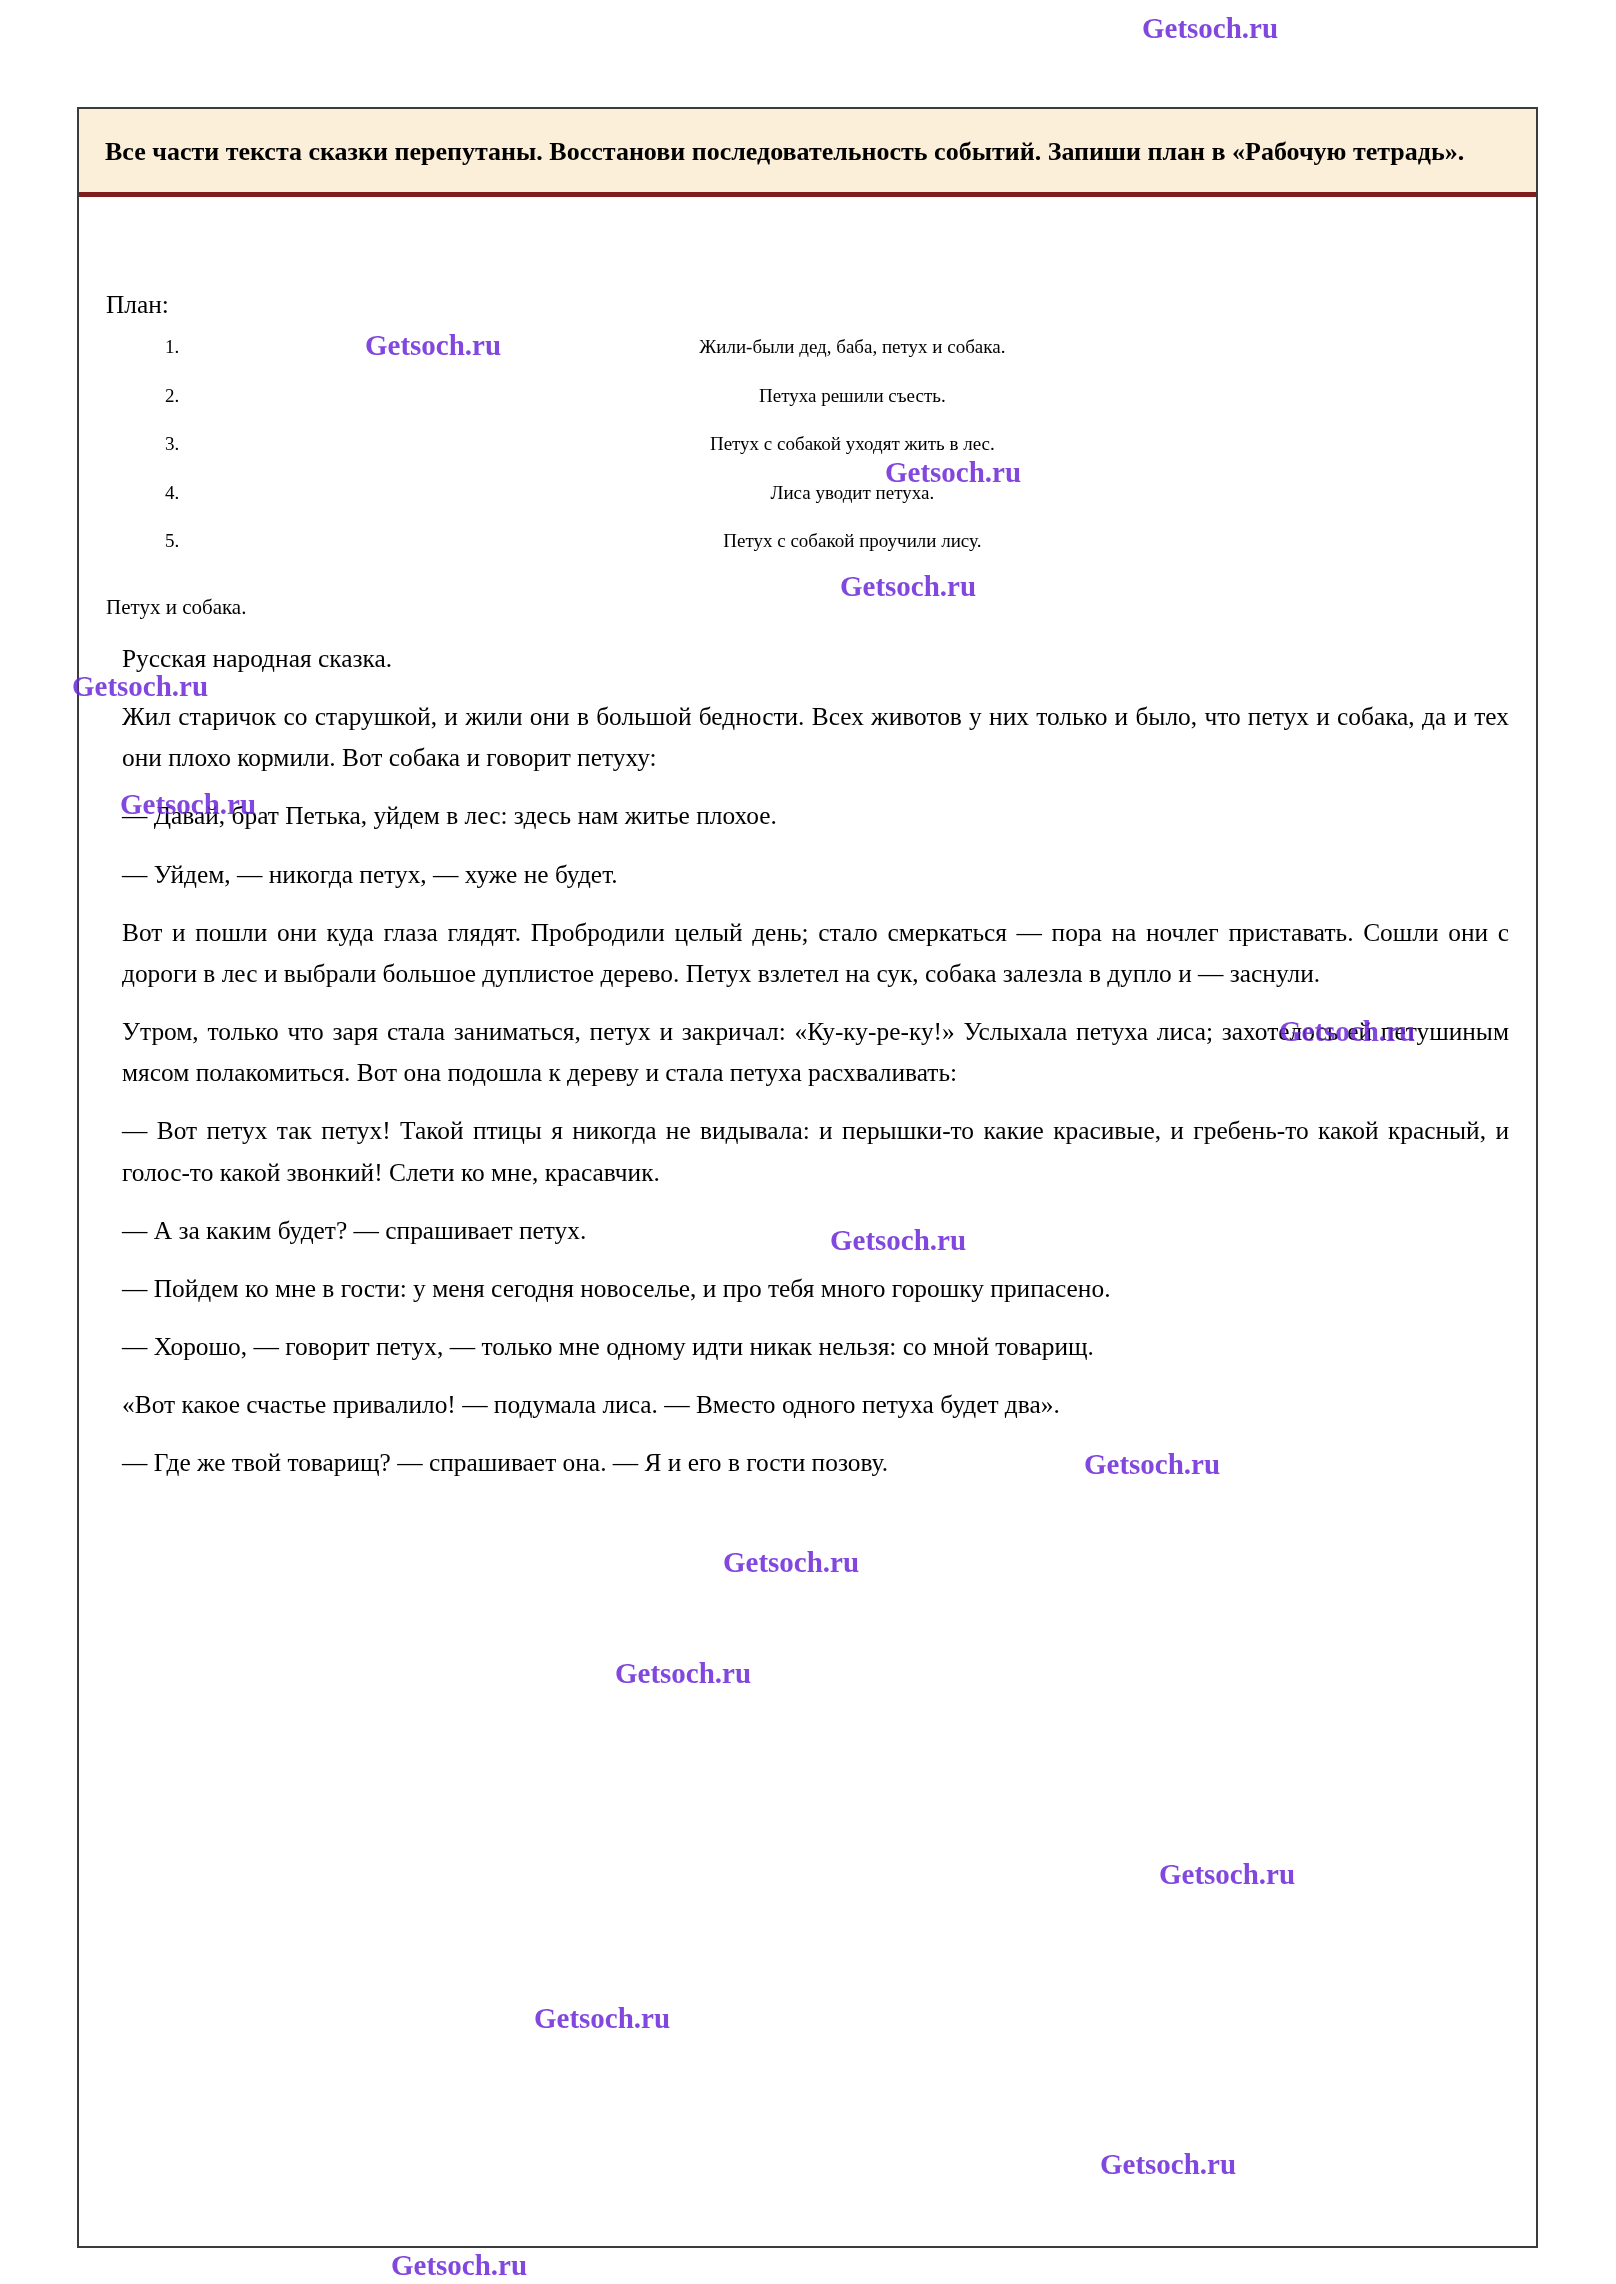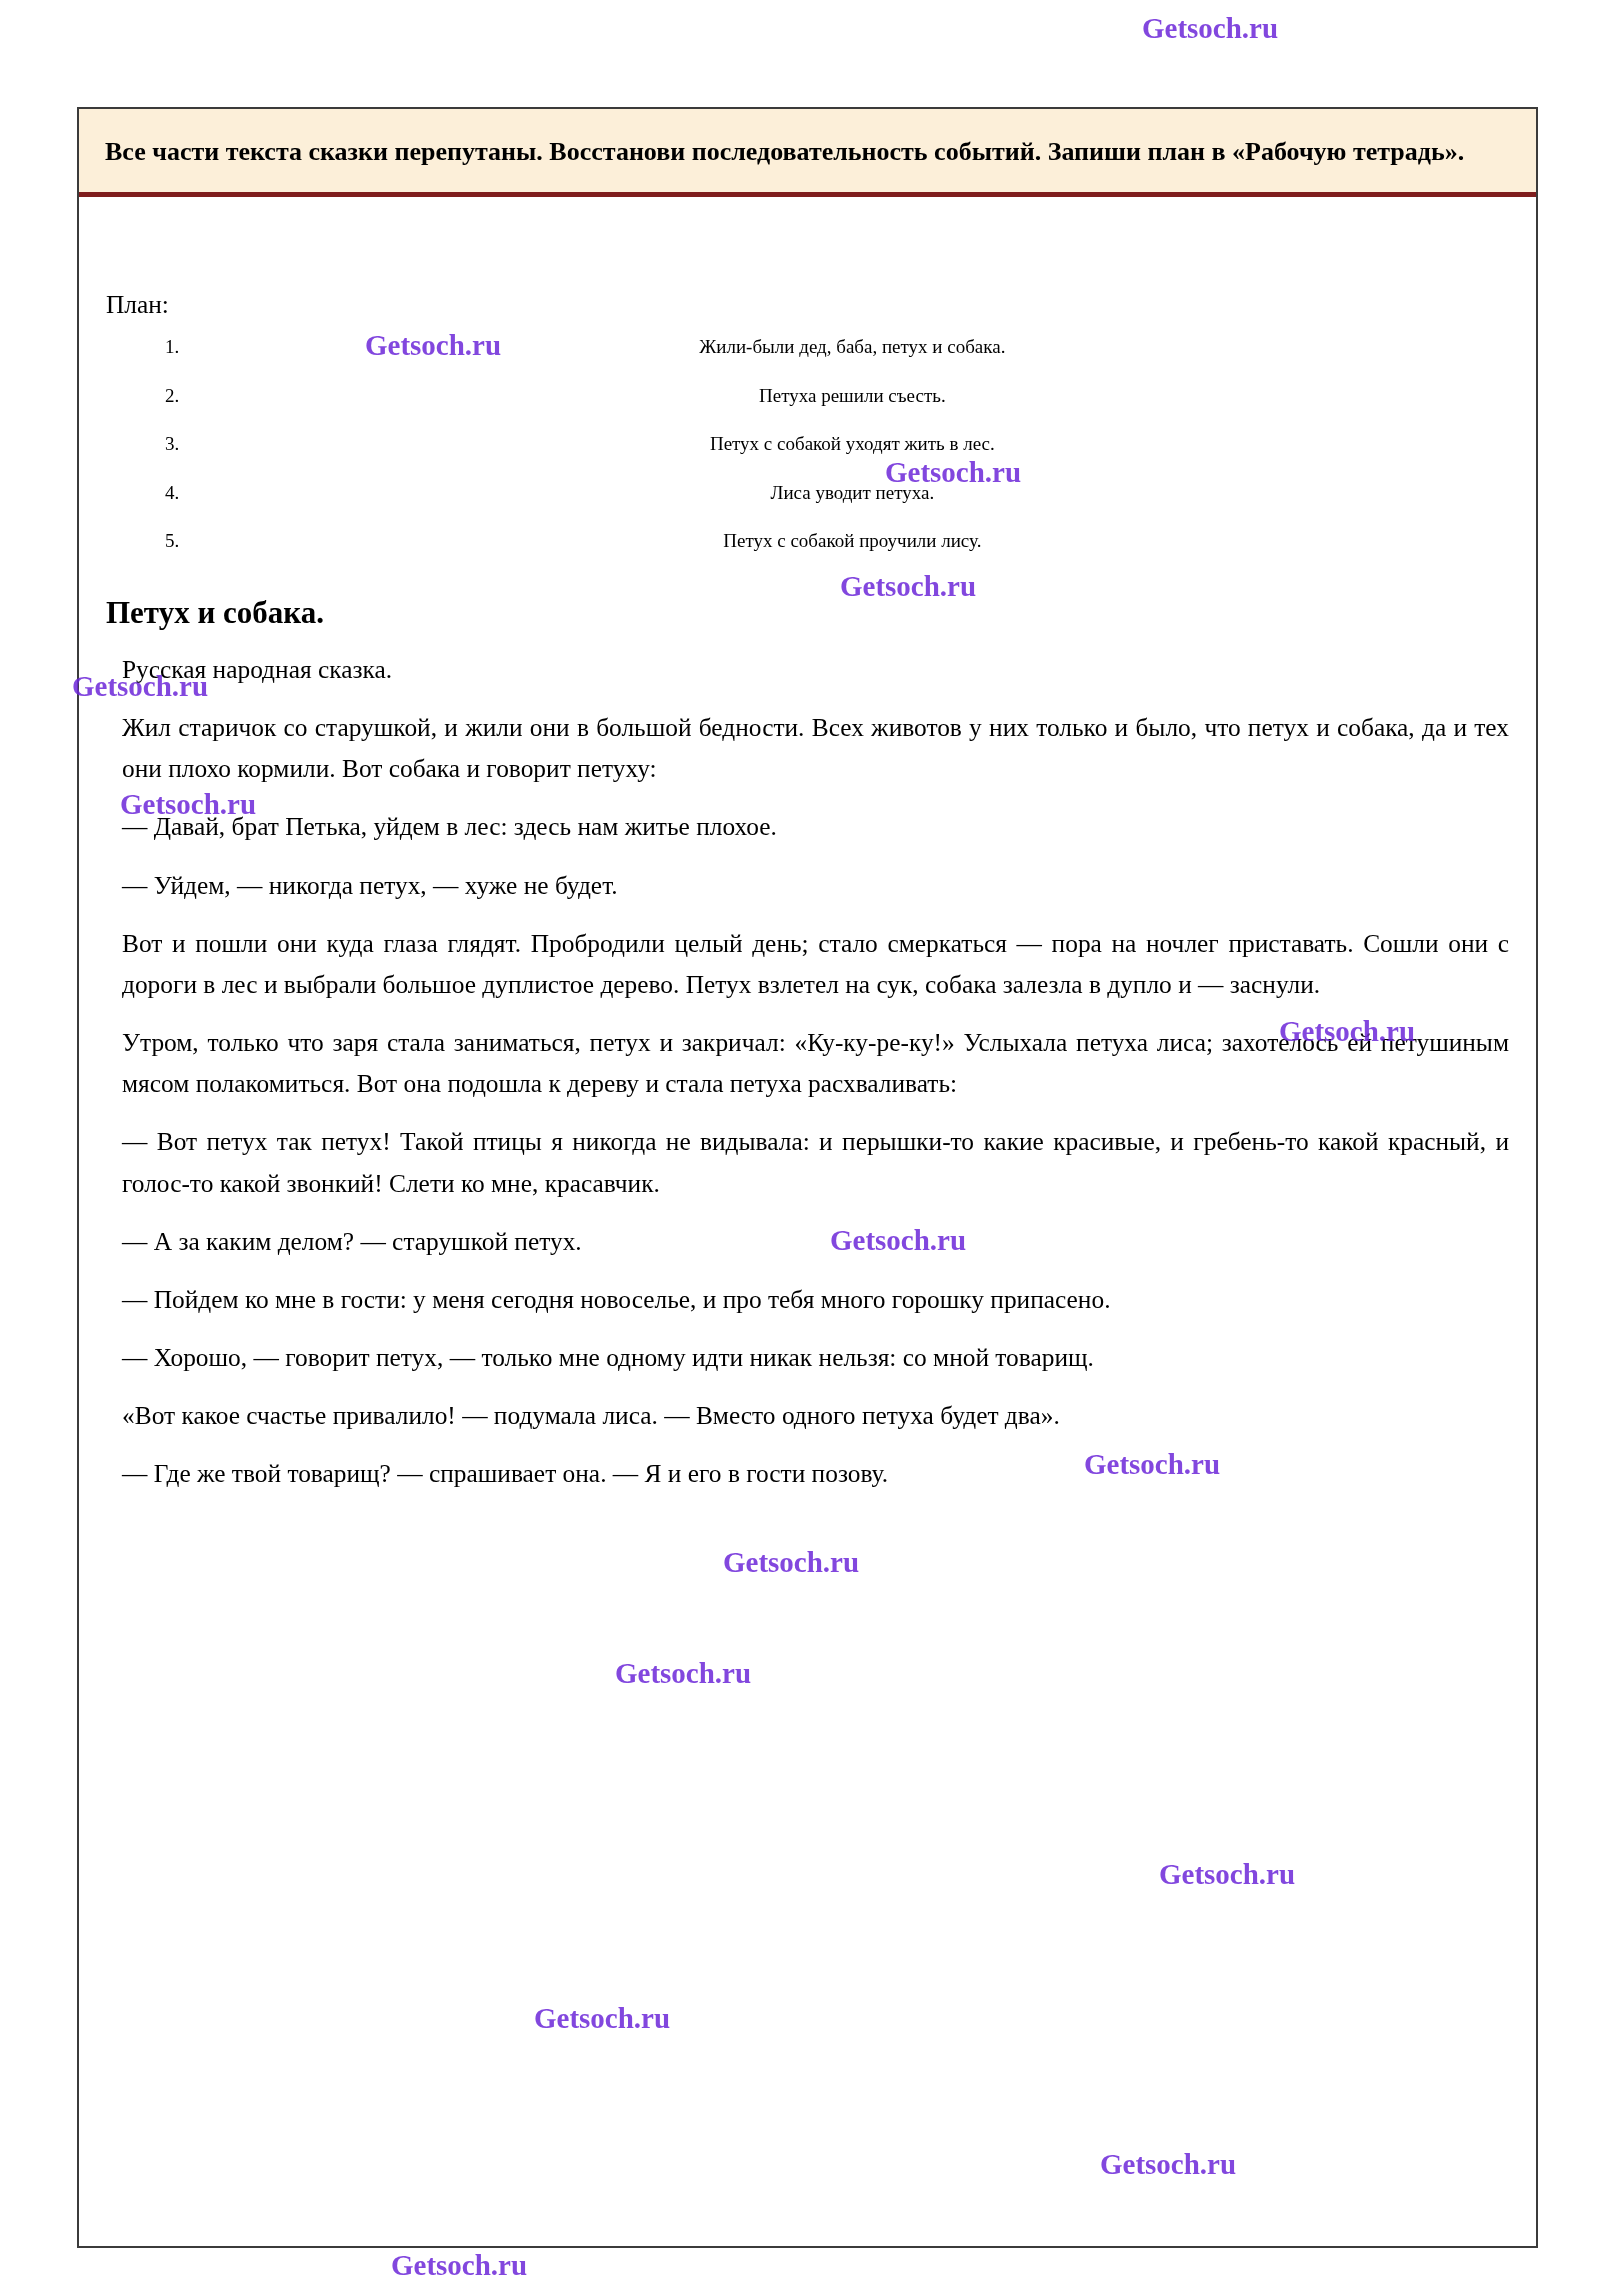--- a/index.html
+++ b/index.html
@@ -82,22 +82,22 @@
     font-size: 19px;
     line-height: 1.45;
     text-align: center;
   }
   ol.plan-list li {
     margin-bottom: 21px;
     padding-left: 11.7px;
   }
 
   .story-title {
-    font-size: 31px;
-    font-weight: bold;
+    font-size: 21px;
+    font-weight: normal;
     margin: 40px 0 18px 0;
   }
 
   p.para {
     font-size: 25.4px;
     line-height: 1.62;
     margin: 0 0 17px 16px;
     text-align: justify;
     text-align-last: left;
   }
@@ -147,21 +147,21 @@
     <div class="story-title">Петух и собака.</div>
 
     <p class="para nojust">Русская народная сказка.</p>
 
     <p class="para">Жил старичок со старушкой, и жили они в большой бедности. Всех животов у них только и было, что петух и собака, да и тех они плохо кормили. Вот собака и говорит петуху:</p>
     <p class="para nojust">— Давай, брат Петька, уйдем в лес: здесь нам житье плохое.</p>
     <p class="para nojust">— Уйдем, — никогда петух, — хуже не будет.</p>
     <p class="para">Вот и пошли они куда глаза глядят. Пробродили целый день; стало смеркаться — пора на ночлег приставать. Сошли они с дороги в лес и выбрали большое дуплистое дерево. Петух взлетел на сук, собака залезла в дупло и — заснули.</p>
     <p class="para">Утром, только что заря стала заниматься, петух и закричал: «Ку-ку-ре-ку!» Услыхала петуха лиса; захотелось ей петушиным мясом полакомиться. Вот она подошла к дереву и стала петуха расхваливать:</p>
     <p class="para">— Вот петух так петух! Такой птицы я никогда не видывала: и перышки-то какие красивые, и гребень-то какой красный, и голос-то какой звонкий! Слети ко мне, красавчик.</p>
-    <p class="para nojust">— А за каким делом? — старушкой петух.</p>
+    <p class="para nojust">— А за каким будет? — спрашивает петух.</p>
     <p class="para">— Пойдем ко мне в гости: у меня сегодня новоселье, и про тебя много горошку припасено.</p>
     <p class="para">— Хорошо, — говорит петух, — только мне одному идти никак нельзя: со мной товарищ.</p>
     <p class="para nojust">«Вот какое счастье привалило! — подумала лиса. — Вместо одного петуха будет два».</p>
     <p class="para nojust">— Где же твой товарищ? — спрашивает она. — Я и его в гости позову.</p>
 
   </div>
 </div>
 
 
 </body></html>

